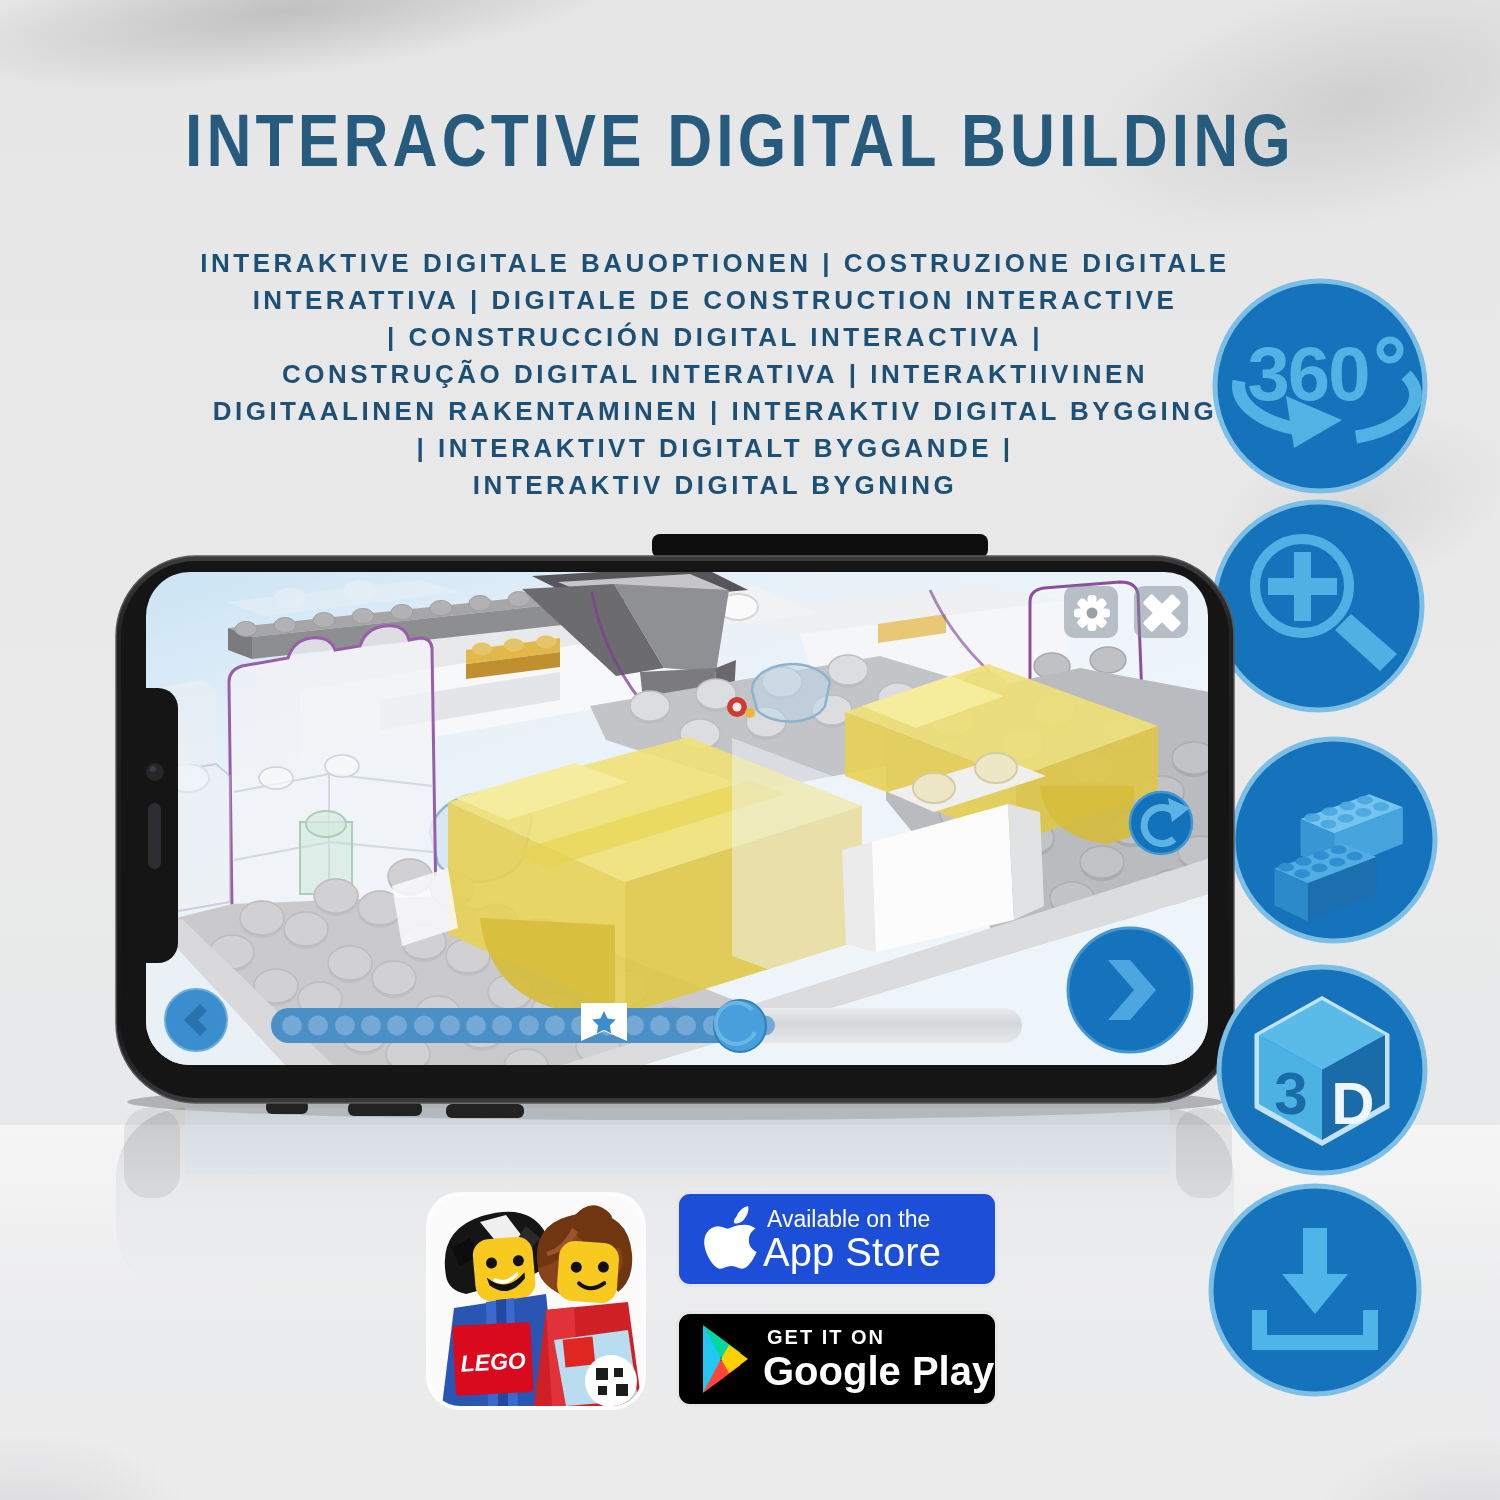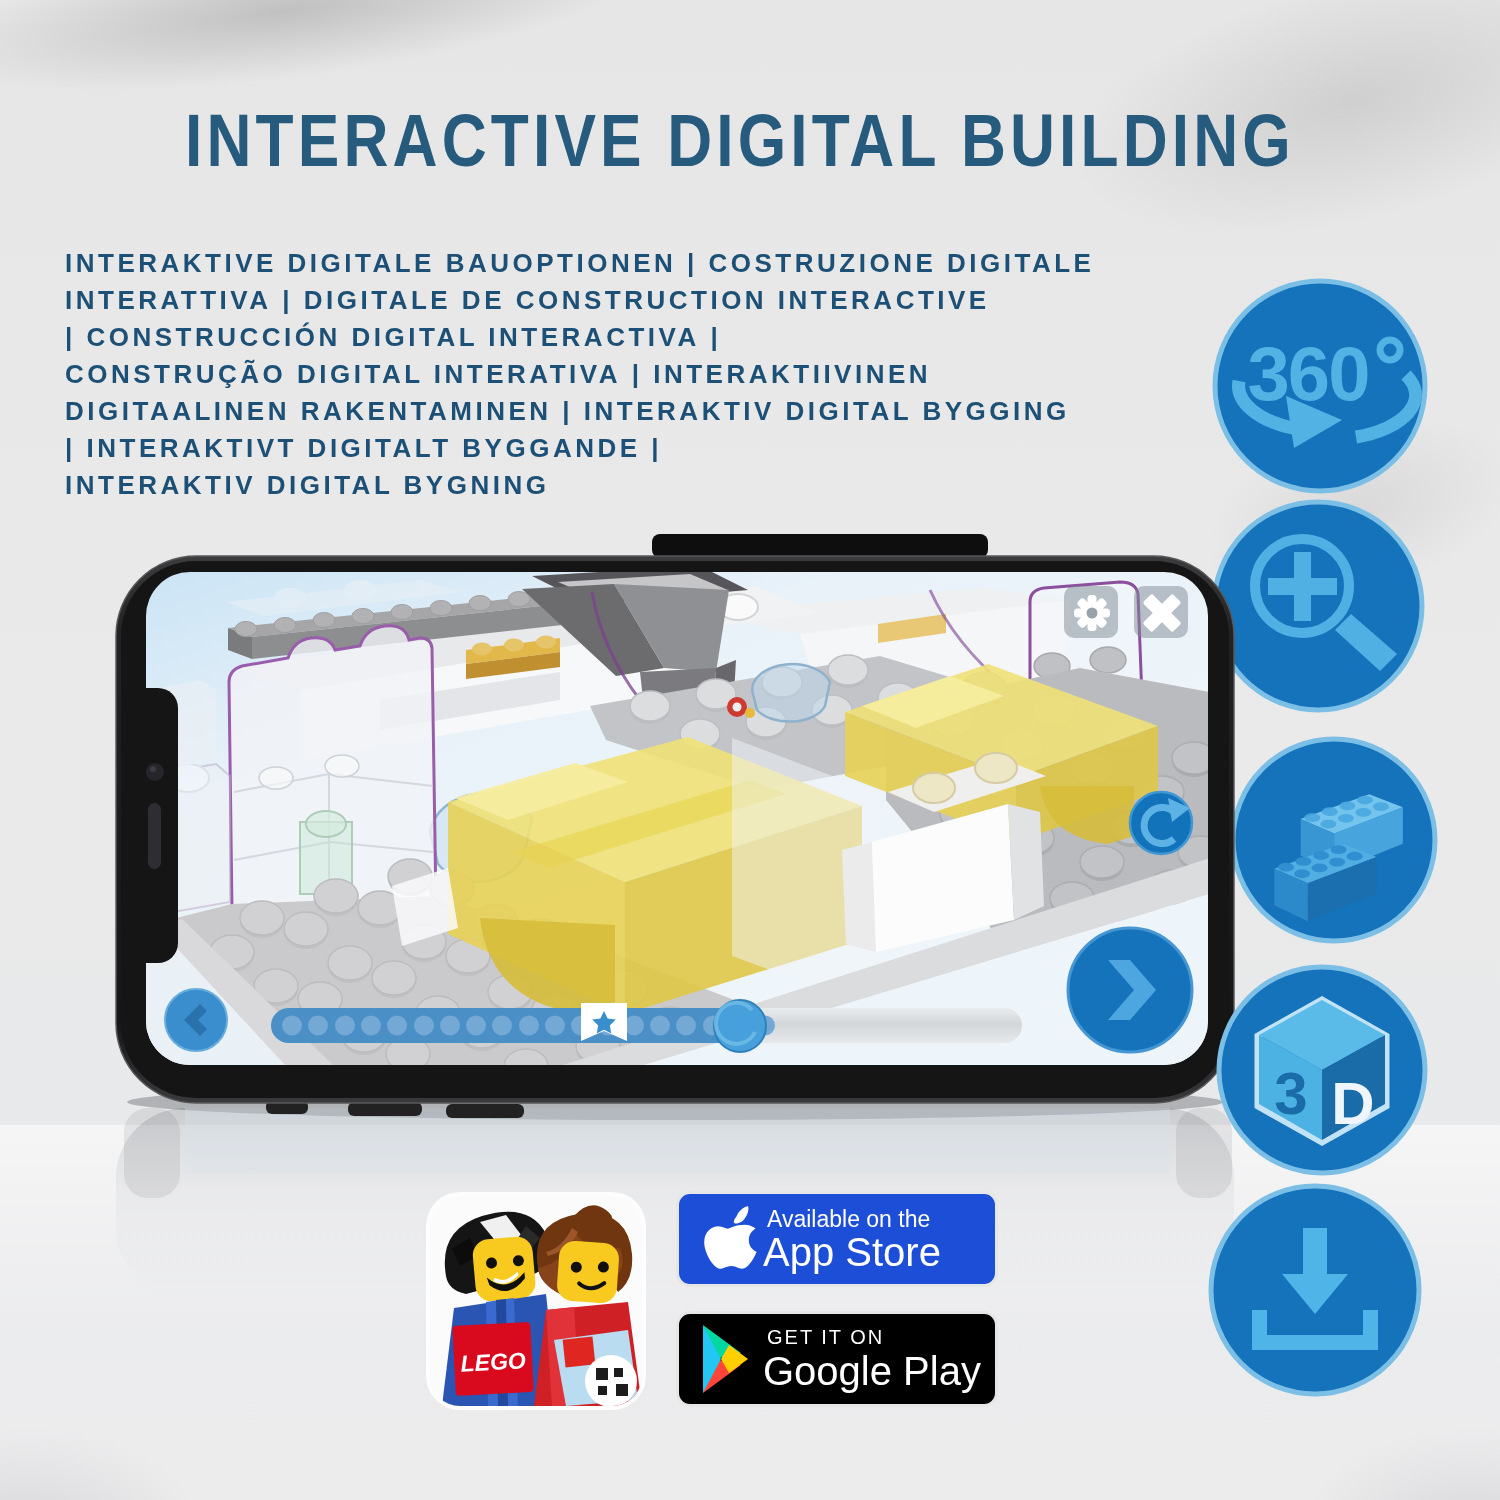--- a/index.html
+++ b/index.html
@@ -19,21 +19,21 @@
 <div class="abs" style="left:1140px;top:370px;width:440px;height:280px;background:radial-gradient(ellipse 50% 42% at 50% 50%,rgba(198,198,200,0.45),rgba(198,198,200,0) 72%);transform:rotate(-18deg);"></div>
 
 <div class="abs" style="left:-100px;top:1330px;width:420px;height:260px;background:radial-gradient(ellipse 60% 60% at 30% 80%,rgba(195,195,198,0.5),rgba(195,195,198,0) 70%);"></div>
 
 <div class="abs" style="left:1180px;top:1330px;width:420px;height:260px;background:radial-gradient(ellipse 60% 60% at 70% 80%,rgba(195,195,198,0.5),rgba(195,195,198,0) 70%);"></div>
 
 <div class="abs" style="left:0;top:1125px;width:1500px;height:375px;background:linear-gradient(180deg,rgba(246,246,247,0.95),rgba(236,237,238,0.35) 55%,rgba(233,234,235,0));"></div>
 
 <div class="abs" style="left:0;top:97px;width:1480px;text-align:center;font-weight:bold;font-size:75px;letter-spacing:5px;transform:scaleX(0.83);transform-origin:50% 50%;color:#265b7e;white-space:nowrap;">INTERACTIVE DIGITAL BUILDING</div>
 
-<div class="abs" style="left:65px;top:245px;width:1300px;font-weight:bold;font-size:26px;line-height:37px;letter-spacing:3.5px;color:#1d5076;">
+<div class="abs" style="left:65px;top:245px;width:1300px;text-align:center;font-weight:bold;font-size:26px;line-height:37px;letter-spacing:3.5px;color:#1d5076;">
 INTERAKTIVE DIGITALE BAUOPTIONEN&nbsp;|&nbsp;COSTRUZIONE DIGITALE<br>
 INTERATTIVA&nbsp;|&nbsp;DIGITALE DE CONSTRUCTION INTERACTIVE<br>
 |&nbsp;CONSTRUCCIÓN DIGITAL INTERACTIVA&nbsp;|<br>
 CONSTRUÇÃO DIGITAL INTERATIVA&nbsp;|&nbsp;INTERAKTIIVINEN<br>
 DIGITAALINEN RAKENTAMINEN&nbsp;|&nbsp;INTERAKTIV DIGITAL BYGGING<br>
 |&nbsp;INTERAKTIVT DIGITALT BYGGANDE&nbsp;|<br>
 INTERAKTIV DIGITAL BYGNING
 </div>
 
 <svg class="abs" style="left:0;top:0;" width="1500" height="1500" viewBox="0 0 1500 1500">
@@ -664,21 +664,21 @@
   <svg width="316" height="90" viewBox="0 0 316 90">
     <g fill="#fff">
         <path d="M57.5 22.5 c3 -8 10.5 -10.5 11.5 -10.2 c0.8 1 1 7 -3.6 12.6 c-4.4 5.4 -9.6 4.8 -10.3 4 c-0.7 -1 -0.2 -3.4 2.4 -6.4 z"></path>
         <path d="M66 30.8 c6 0 10.6 3.8 10.6 3.8 c-0.9 0.7 -6.8 4 -6.8 11.6 c0 8.6 7.8 11.6 7.8 11.6 c0 0.7 -3.6 9 -8.4 13.7 c-3.8 3.8 -6.7 3.6 -9.5 2.5 c-2.9 -1.1 -4.7 -1.9 -7.4 -1.9 c-2.9 0 -5.3 1 -7.6 2 c-2.9 1.1 -5.7 1.1 -9.5 -2.7 c-5.6 -5.7 -10 -15.8 -10 -23.2 c0 -10.5 7.6 -16 14.2 -16 c3.8 0 7.4 2.5 9.3 2.5 c1.9 0 6.7 -3.9 17.3 -3.9 z"></path>
       </g>
     <text x="88" y="33" font-size="23" fill="#fff" font-family="Liberation Sans">Available on the</text>
     <text x="84" y="72" font-size="40" fill="#fff" font-family="Liberation Sans">App Store</text>
   </svg>
 </div>
 
-<div class="abs" style="left:676px;top:1311px;width:322px;height:96px;background:#000;border-radius:14px;border:3px solid #e6e6e6;box-sizing:border-box;">
+<div class="abs" style="left:676px;top:1311px;width:322px;height:96px;background:#000;border-radius:14px;border:3px solid #e6e6e6;box-sizing:border-box;font-weight:bold;">
   <svg width="316" height="90" viewBox="0 0 316 90">
     <g>
       <polygon points="24,11 62,39 36,45 24,11" fill="#00d8a0"></polygon>
       <polygon points="24,79 62,51 36,45 24,79" fill="#ff4539"></polygon>
       <polygon points="24,11 24,79 42,45" fill="#22c7f4"></polygon>
       <polygon points="50,31 69,45 50,59 42,45" fill="#ffcf00"></polygon>
     </g>
     <text x="88" y="30" font-size="20" fill="#fff" font-family="Liberation Sans" letter-spacing="2">GET IT ON</text>
     <text x="84" y="71" font-size="40" fill="#fff" font-family="Liberation Sans">Google Play</text>
   </svg>

